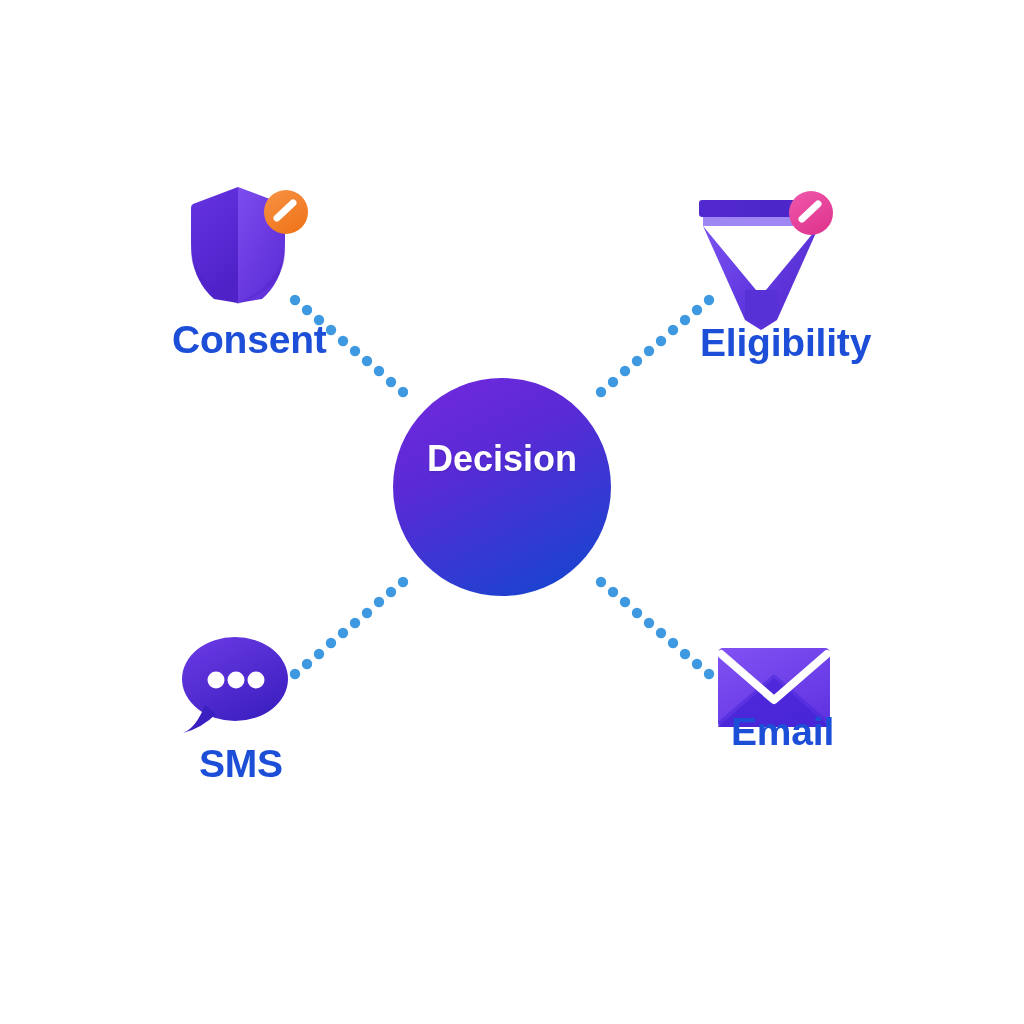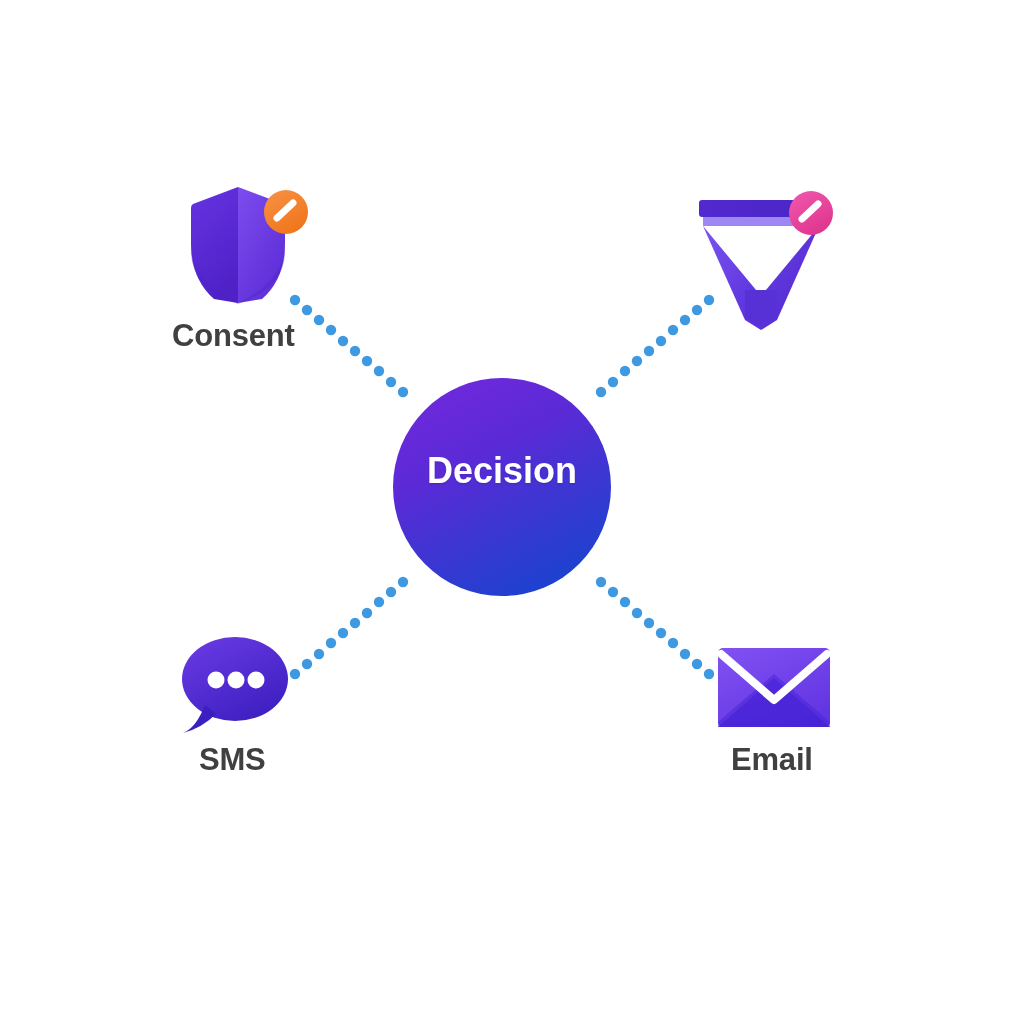--- a/index.html
+++ b/index.html
@@ -24,35 +24,35 @@
     position: absolute;
     top: 0;
     left: 0;
     width: 1024px;
     height: 1024px;
   }
   .node-label {
     position: absolute;
     font-family: "Liberation Sans", sans-serif;
     font-weight: bold;
-    font-size: 31px;
-    color: #404040;
+    font-size: 39px;
+    color: #1d4ed8;
     letter-spacing: -0.2px;
     white-space: nowrap;
     user-select: none;
   }
   #label-consent   { left: 172px; top: 318px; }
   #label-eligibility { left: 700px; top: 321px; }
   #label-sms       { left: 199px; top: 742px; }
-  #label-email     { left: 731px; top: 742px; text-align: center; }
+  #label-email     { left: 731px; top: 710px; text-align: center; }
 
   .hub-text {
     position: absolute;
     left: 394px;
-    top: 449px;
+    top: 437px;
     width: 216px;
     text-align: center;
     font-family: "Liberation Sans", sans-serif;
     font-weight: bold;
     font-size: 36px;
     line-height: 44px;
     color: #ffffff;
     user-select: none;
     text-shadow: 0 1px 2px rgba(20,10,80,0.18);
   }
@@ -221,16 +221,17 @@
 
       <path d="M721 654 L774 700 L827 654" stroke="#ffffff" stroke-width="8" fill="none" stroke-linejoin="round" stroke-linecap="round"></path>
     </g>
   </svg>
 
   <div class="hub-text">
     <div>Decision</div>
   </div>
 
   <div class="node-label" id="label-consent">Consent</div>
+  <div class="node-label" id="label-eligibility">Eligibility</div>
   <div class="node-label" id="label-sms">SMS</div>
   <div class="node-label" id="label-email">Email</div>
 
 </div>
 
 </body></html>

